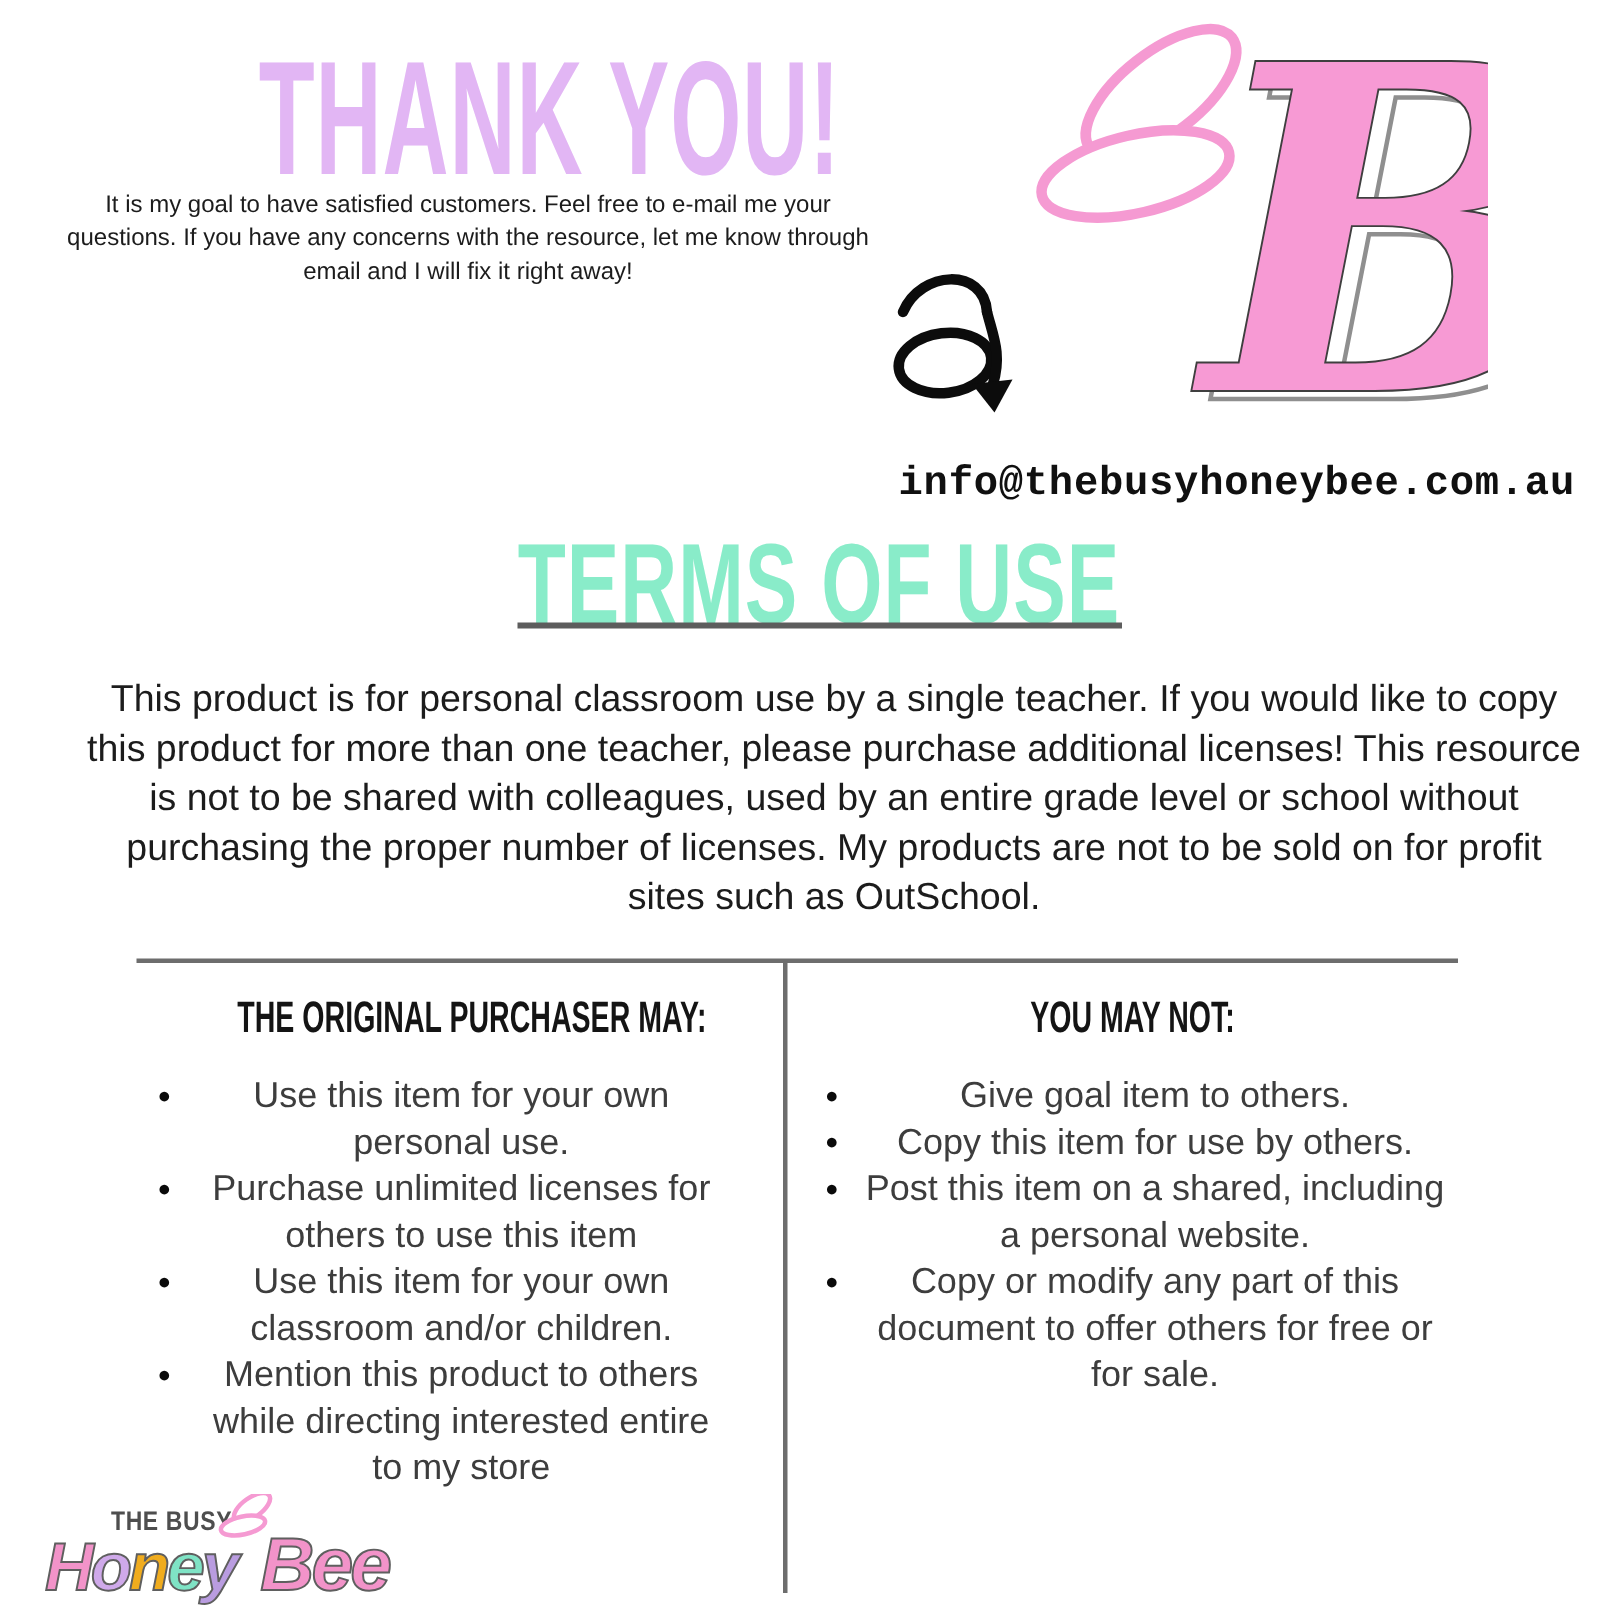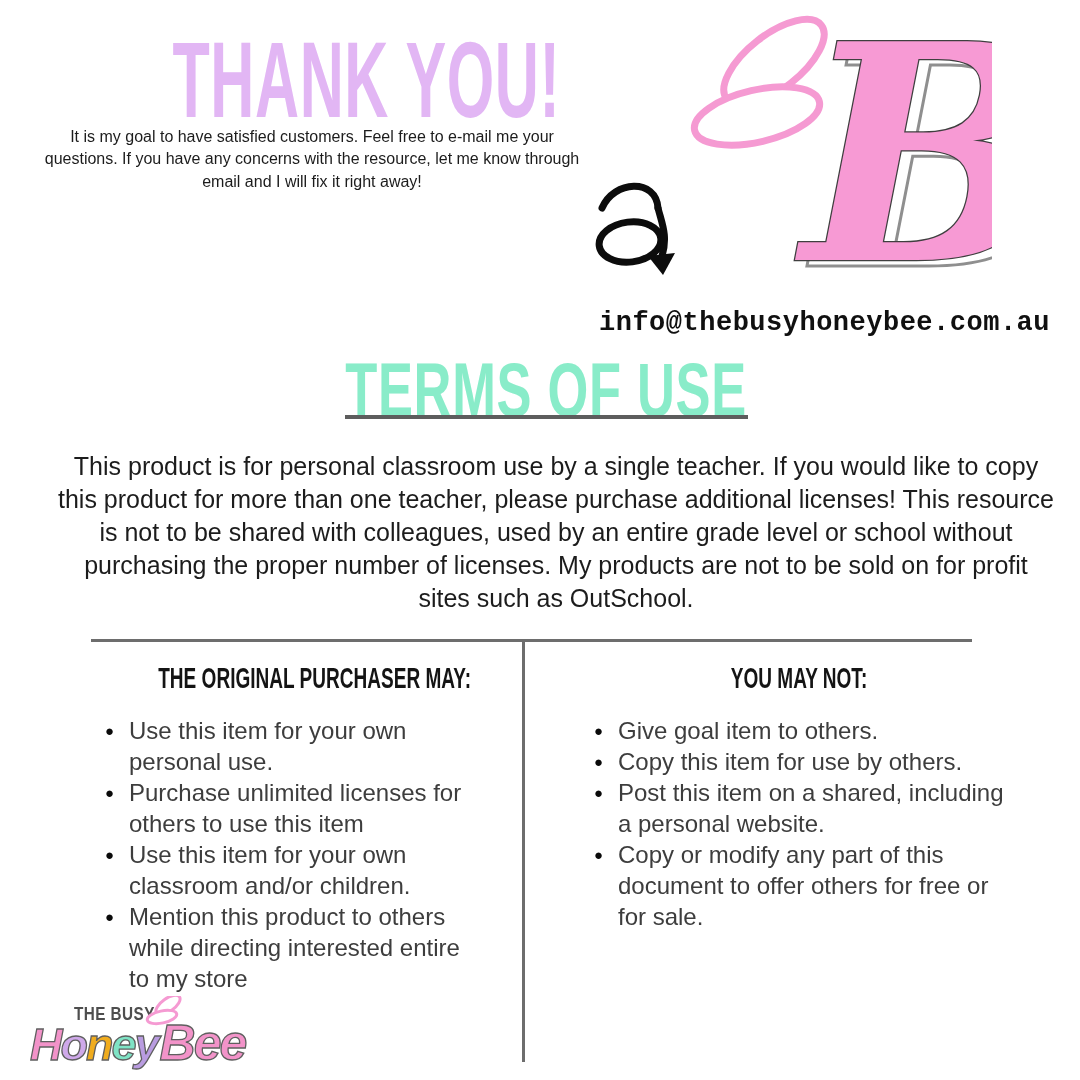--- a/index.html
+++ b/index.html
@@ -32,29 +32,29 @@
     position:absolute;left:560px;top:308px;width:490px;text-align:right;
     font-size:27px;font-weight:bold;color:#101010;letter-spacing:0.5px;font-family:Liberation Mono, monospace;
   }
 
   
   .divider-h{position:absolute;left:91px;top:639px;width:881px;height:3px;background:#6d6d6d;}
   .divider-v{position:absolute;left:522px;top:641px;width:3px;height:421px;background:#6d6d6d;}
 
   
   .col-left{position:absolute;left:95px;top:662px;width:395px;}
-  .col-right{position:absolute;left:584px;top:662px;width:430px;}
+  .col-right{position:absolute;left:540px;top:662px;width:430px;}
   .col-heading{
     text-align:center;font-size:28px;font-weight:bold;color:#141414;
     white-space:nowrap;transform:scale(0.68,1.05);transform-origin:center top;
     margin:0 0 22px 0;
   }
   .tou-list{list-style:none;margin:0;padding:0;}
   .tou-list li{
-    position:relative;text-align:left;font-size:24px;line-height:1.29;
+    position:relative;text-align:center;font-size:24px;line-height:1.29;
     color:#3d3d3d;padding:0 4px 0 34px;margin:0;
   }
   .tou-list li::before{
     content:"\25CF";position:absolute;left:10px;top:5px;font-size:15px;color:#0a0a0a;
   }
 
   
   .arrow-doodle{position:absolute;left:590px;top:176px;width:106px;height:106px;}
   .b-logo{position:absolute;left:672px;top:4px;width:320px;height:302px;}
 
@@ -63,21 +63,21 @@
   .brand-tagline{
     position:absolute;left:48px;top:12px;font-size:18px;font-weight:bold;
     color:#4e4e4e;letter-spacing:0.5px;white-space:nowrap;
     transform:scale(0.85,1.0);transform-origin:left top;
   }
   .brand-word{
     position:absolute;left:4px;top:22px;white-space:nowrap;
     font-size:45px;font-weight:bold;font-style:italic;letter-spacing:-2px;
     -webkit-text-stroke:1.3px #5f5f5f;
   }
-  .brand-word .bee{font-size:50px;margin-left:2px;}
+  .brand-word .bee{font-size:50px;margin-left:16px;}
   .c-pink{color:#f293c9}.c-lav{color:#cfa9ea}.c-gold{color:#f0ac1e}
   .c-mint{color:#7fe3c5}.c-purp{color:#b99ce0}
   .brand-wings{position:absolute;left:112px;top:4px;width:52px;height:32px;}
 </style>
 </head>
 <body>
 
 <div class="canvas">
 
   <div class="thankyou-title">THANK YOU!</div>

